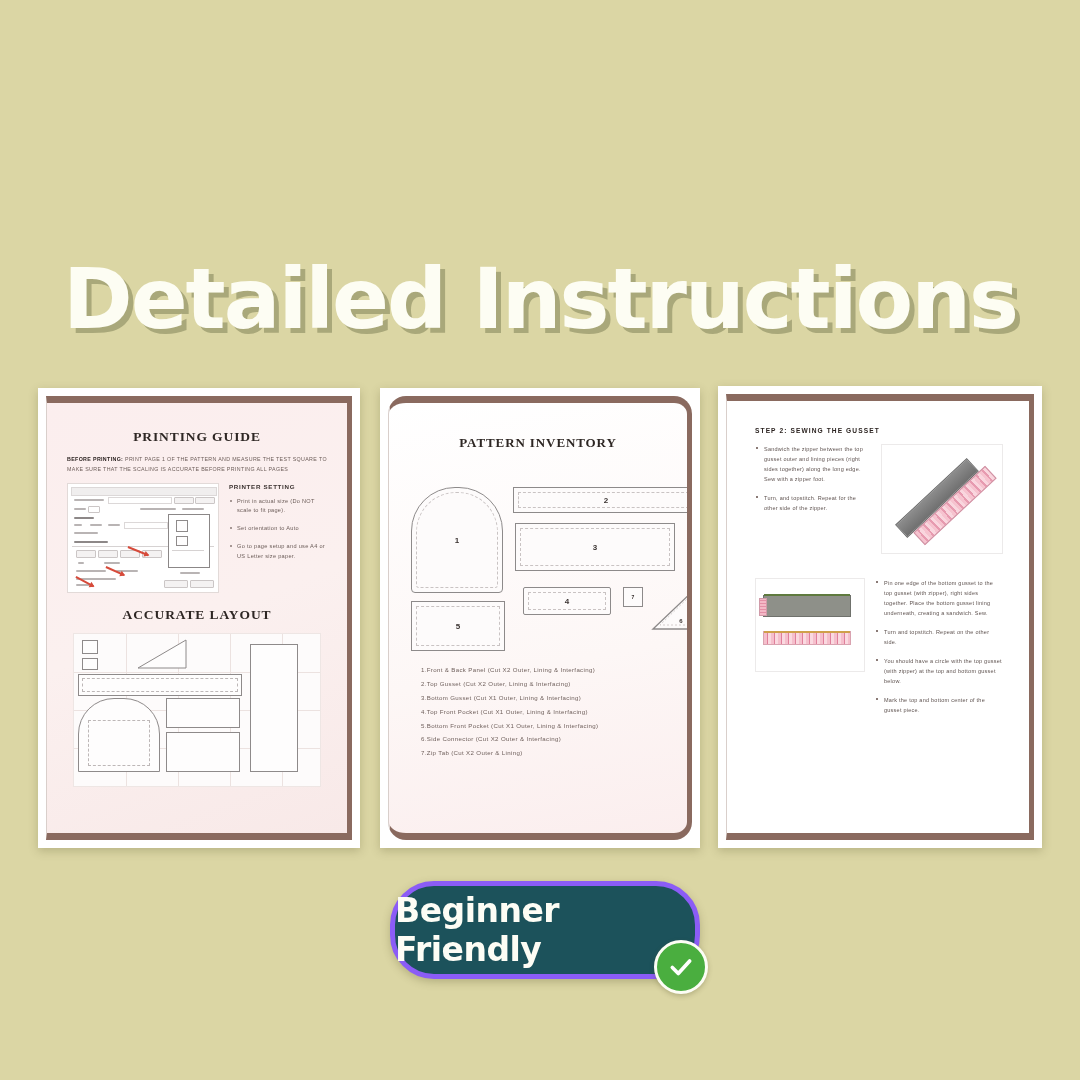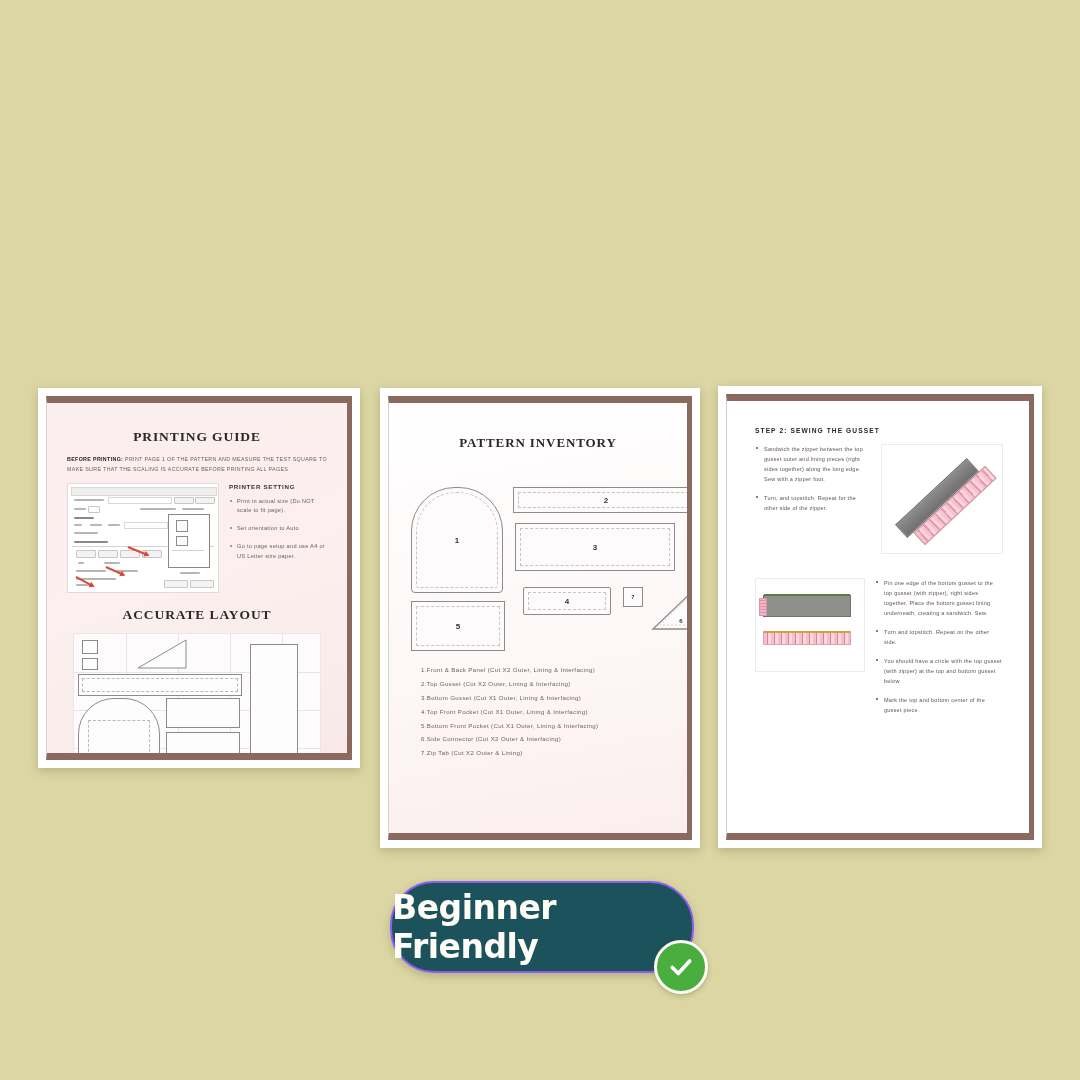--- a/index.html
+++ b/index.html
@@ -51,24 +51,24 @@
     position:relative;
     overflow:hidden;
   }
   .card .page{
     position:absolute;inset:0;
     padding:10px 12px;
     box-sizing:border-box;
     overflow:hidden;
   }
 
-  #card-print{left:38px;top:388px;width:322px;height:380px;}
+  #card-print{left:38px;top:388px;width:322px;height:460px;}
   #card-print .inner{background:linear-gradient(160deg,#fbeeee 0%,#fbf0ef 50%,#f8e9e8 100%);}
   #card-inventory{left:380px;top:388px;width:320px;height:460px;}
-  #card-inventory .inner{background:linear-gradient(170deg,#ffffff 0%,#fdf7f6 60%,#fbeeee 100%);}
+  #card-inventory .inner{background:linear-gradient(170deg,#ffffff 0%,#fdf7f6 60%,#fbeeee 100%);border-radius:18px;}
   #card-step{left:718px;top:386px;width:324px;height:462px;}
   #card-step .inner{background:#ffffff;}
 
   
   .doc-h1{
     text-align:center;
     font-family:"Liberation Serif", serif;
     font-weight:bold;
     font-size:13.5px;
     letter-spacing:.9px;
@@ -177,41 +177,42 @@
   .gus-pink{
     position:absolute;left:7px;top:52px;width:86px;height:12px;
     background:repeating-linear-gradient(90deg,#f5bfcc 0 3px,#e07f9b 3px 4px,#fad9e0 4px 7px);
     border:1px solid #d9a3b0;
   }
   .gus-pink:before{content:"";position:absolute;left:0;right:0;top:-1px;height:1.5px;background:#cfa04a;}
 
   
   #badge{
     position:absolute;left:390px;top:881px;width:300px;height:88px;
-    background:#1c525b;border:2px solid #8b5cf6;border-radius:44px;
+    background:#1c525b;border:5px solid #8b5cf6;border-radius:44px;
     box-shadow:0 3px 8px rgba(90,85,45,.3);
     display:flex;align-items:center;justify-content:center;
   }
   #badge span{
     font-family:"DejaVu Sans", sans-serif;font-weight:bold;font-size:33px;
     color:#fdfdf5;letter-spacing:-.5px;
   }
   #check-badge{
     position:absolute;left:654px;top:940px;width:48px;height:48px;border-radius:50%;
     background:#4aae3f;border:3px solid #fdfdf5;
     display:flex;align-items:center;justify-content:center;
     box-shadow:0 2px 5px rgba(90,85,45,.3);
   }
   #check-badge svg{width:26px;height:26px;}
 </style>
 </head>
 <body>
 
 <div class="stage">
 
+  <div class="title-sub">Detailed Instructions</div>
 
   <div class="card" id="card-print">
     <div class="inner">
       <div class="page">
 
         <div class="doc-h1">PRINTING GUIDE</div>
 
         <div class="before-block">
           <b>BEFORE PRINTING:</b>
           <span>PRINT PAGE 1 OF THE PATTERN AND MEASURE THE TEST SQUARE TO MAKE SURE THAT THE SCALING IS ACCURATE BEFORE PRINTING ALL PAGES</span>

